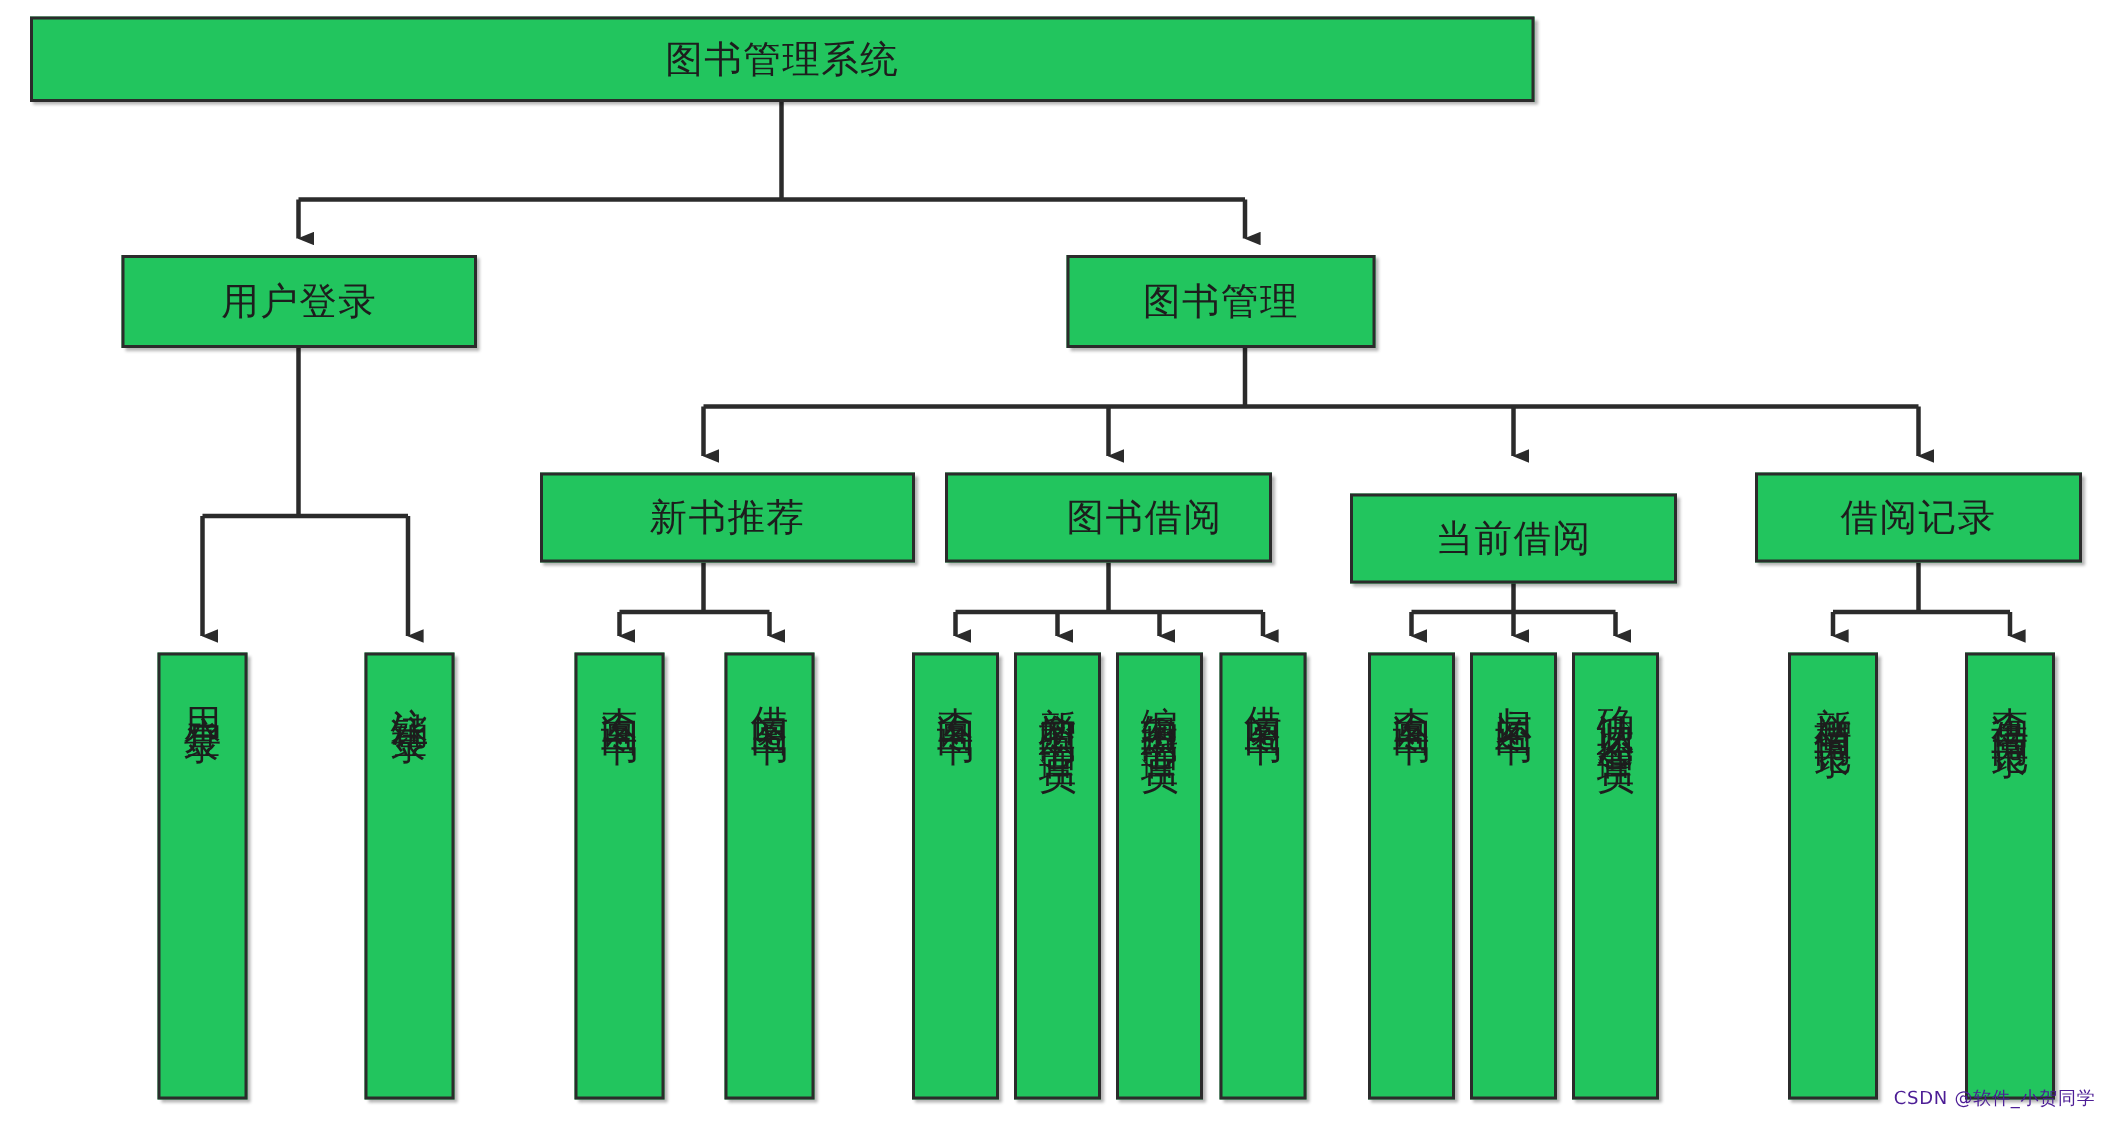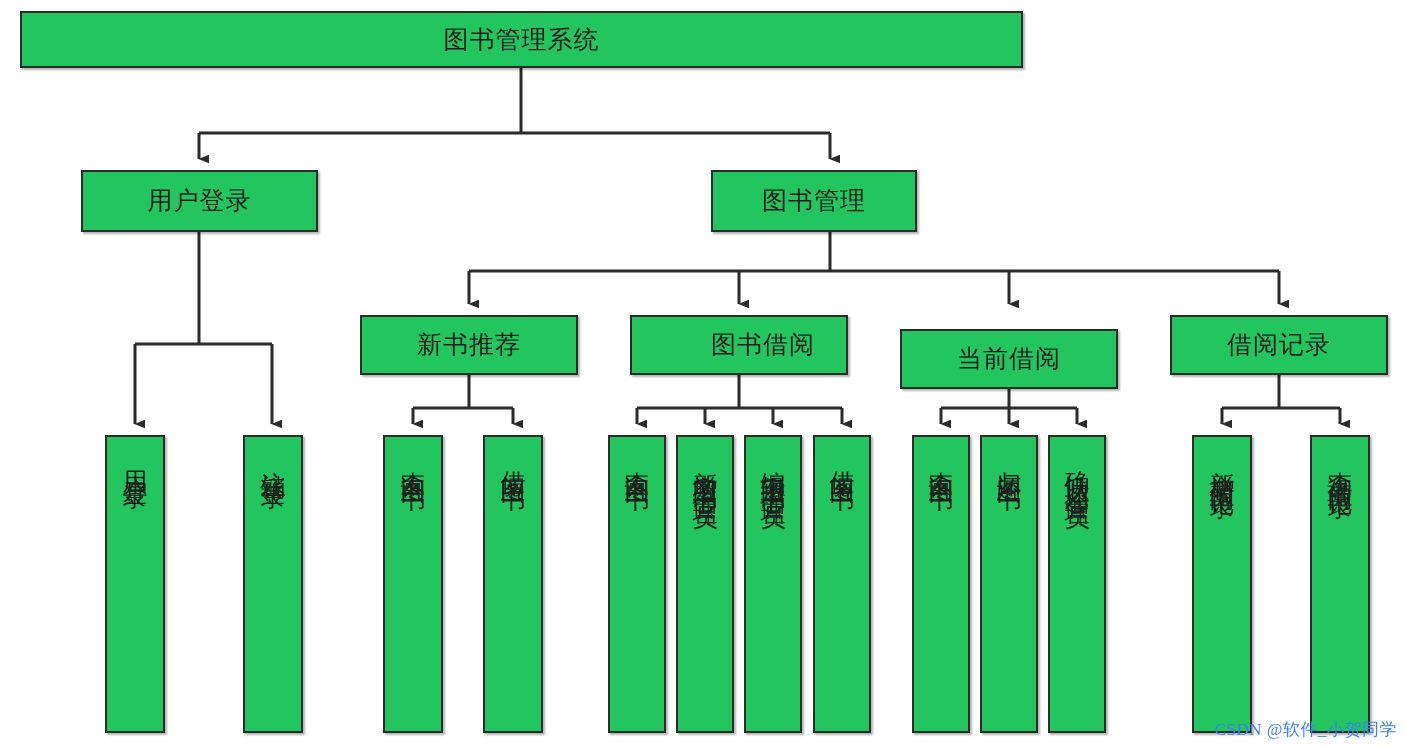--- a/index.html
+++ b/index.html
@@ -42,26 +42,25 @@
     font-size:25px;
     letter-spacing:5px;
     line-height:1;
     white-space:nowrap;
   }
 
   
   #watermark{
     position:absolute;
     right:8px;bottom:6px;
-    font-size:17px;
-    color:#3b82f6;
+    font-size:12px;
+    color:#4c1d95;
     letter-spacing:0.5px;
     white-space:nowrap;
     user-select:none;
-    font-family:Liberation Serif, serif;
   }
 </style>
 </head>
 <body>
 
 <div id="stage">
 
   <svg id="wires" viewBox="0 0 1405 747" width="1405" height="747" xmlns="http://www.w3.org/2000/svg">
     <defs>
       <marker id="arw" markerWidth="9" markerHeight="11" refX="4.5" refY="10.4" orient="auto" markerUnits="userSpaceOnUse">
@@ -116,21 +115,21 @@
     <span class="lbl">图书管理系统</span>
   </div>
 
   <div class="node h-node" style="left:81px;top:170px;width:237px;height:62px;">
     <span class="lbl">用户登录</span>
   </div>
   <div class="node h-node" style="left:711px;top:170px;width:206px;height:62px;">
     <span class="lbl">图书管理</span>
   </div>
 
-  <div class="node h-node" style="left:360px;top:315px;width:218px;height:60px;">
+  <div class="node h-node" style="left:360px;top:315px;width:250px;height:60px;">
     <span class="lbl">新书推荐</span>
   </div>
   <div class="node h-node" style="left:630px;top:315px;width:218px;height:60px;padding-left:48px;">
     <span class="lbl">图书借阅</span>
   </div>
   <div class="node h-node" style="left:900px;top:329px;width:218px;height:60px;">
     <span class="lbl">当前借阅</span>
   </div>
   <div class="node h-node" style="left:1170px;top:315px;width:218px;height:60px;">
     <span class="lbl">借阅记录</span>

